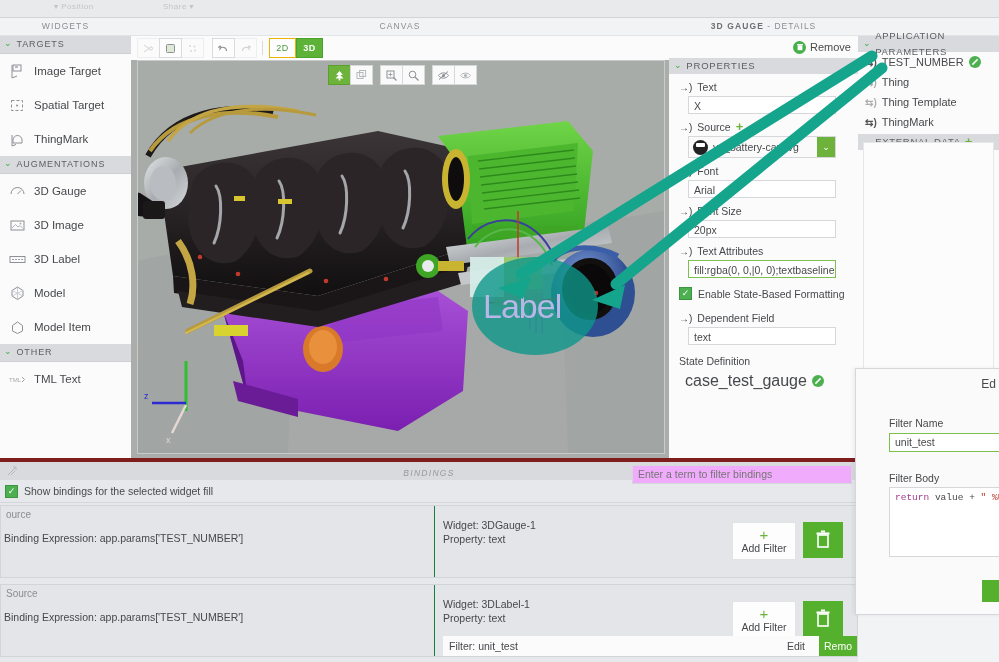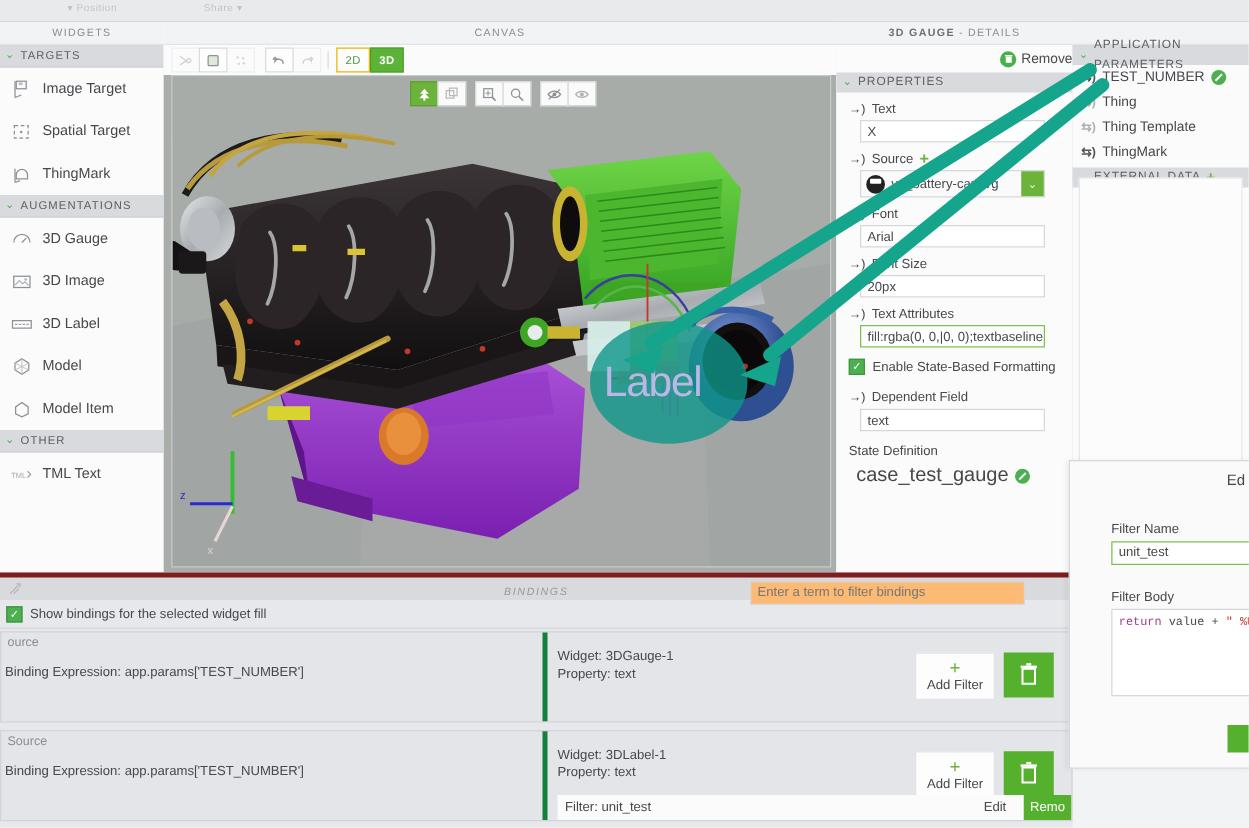--- a/index.html
+++ b/index.html
@@ -49,21 +49,21 @@
   .engine{position:absolute;left:0;top:0;width:526px;height:392px;}
   .lbl-bubble{position:absolute;left:334px;top:196px;width:126px;height:98px;border-radius:50%;
       background:rgba(14,150,137,.80);z-index:6;}
   .lbl-text{position:absolute;left:345px;top:226px;z-index:7;font-size:34px;color:#b9b6e8;
       font-family:"Liberation Sans",sans-serif;letter-spacing:-1px;}
 
   
   .details{position:absolute;left:669px;top:18px;width:189px;height:440px;background:#fbfbfc;border-right:1px solid #cfd1d4;overflow:hidden;}
   .det-title{height:17px;line-height:17px;text-align:center;font-size:8.5px;color:#8b8d90;letter-spacing:1px;background:#f2f3f4;border-bottom:1px solid #e3e4e6;}
   .det-title b{color:#6d6f72;letter-spacing:1.1px;}
-  .removebar{height:22px;display:flex;align-items:center;justify-content:flex-end;gap:4px;background:#fbfbfc;}
+  .removebar{height:22px;display:flex;align-items:center;justify-content:flex-end;padding-right:7px;gap:4px;background:#fbfbfc;}
   .trashcircle{width:13px;height:13px;border-radius:50%;background:#46b04a;display:flex;align-items:center;justify-content:center;}
   .removebar .txt{font-size:11px;color:#4a4a4a;}
   .prop-head{height:16px;line-height:16px;background:#d8dade;color:#5c5e61;font-size:9.5px;letter-spacing:.8px;padding-left:5px;display:flex;align-items:center;gap:4px;}
   .fieldwrap{padding:7px 10px 0 10px;}
   .flabel{display:flex;align-items:center;gap:5px;font-size:10.5px;color:#46484b;margin-bottom:3px;}
   .arrowico{color:#3b3d40;font-size:10px;}
   .plusico{color:#6cb23b;font-size:13px;font-weight:bold;line-height:10px;}
   .finput{margin-left:9px;width:148px;height:18px;border:1px solid #d5d7da;background:#fff;font-size:10.5px;color:#46484b;
       padding:0 5px;line-height:18px;box-sizing:border-box;overflow:hidden;white-space:nowrap;}
   .finput.green{border:1px solid #7cc04f;}
@@ -85,28 +85,28 @@
   .p-head{height:16px;line-height:16px;background:#d8dade;color:#5c5e61;font-size:9.5px;letter-spacing:.7px;padding-left:5px;display:flex;align-items:center;gap:4px;}
   .p-item{height:20px;display:flex;align-items:center;gap:5px;padding-left:7px;font-size:11px;color:#46484b;cursor:pointer;}
   .p-item .swapico{color:#555;font-size:10px;font-weight:bold;}
   .p-item.dim .swapico{opacity:.45;}
   .p-body{position:absolute;left:5px;right:5px;top:124px;bottom:8px;background:#fcfcfd;border:1px solid #e6e7e9;}
 
   
   .bindbar{position:absolute;left:0;top:458px;width:858px;height:22px;background:#d8dade;border-top:4px solid #7f1d1d;}
   .bindbar .t{position:absolute;left:0;right:0;top:0;line-height:22px;text-align:center;font-size:8.5px;letter-spacing:1.3px;color:#97999c;font-style:italic;}
   .resizegrip{position:absolute;left:6px;top:4px;width:11px;height:11px;opacity:.45;}
-  .filterbox{position:absolute;left:600px;top:465px;width:218px;height:17px;border:1px solid #d5d7da;background:#fdba74;z-index:4;}
+  .filterbox{position:absolute;left:632px;top:465px;width:218px;height:17px;border:1px solid #d5d7da;background:#f0abfc;z-index:4;}
   .filterbox input{border:0;outline:0;width:100%;height:15px;font-size:10.5px;color:#46484b;font-family:"Liberation Sans",sans-serif;padding-left:5px;box-sizing:border-box;background:transparent;}
   .bindbody{position:absolute;left:0;top:480px;width:858px;height:182px;background:#e6e8eb;}
   .showrow{height:22px;display:flex;align-items:center;gap:6px;padding-left:5px;border-bottom:1px solid #d4d6d9;}
   .showrow .t{font-size:10.5px;color:#46484b;}
   .bcard{position:relative;margin:2px 0 0 0;background:#e3e5e9;border:1px solid #d2d4d8;height:73px;box-sizing:border-box;}
   .bcard .srccol{position:absolute;left:0;top:0;width:433px;height:100%;}
-  .bcard .tgtcol{position:absolute;left:433px;top:0;right:0;height:100%;border-left:4px solid #15803d;}
+  .bcard .tgtcol{position:absolute;left:433px;top:0;right:0;height:100%;border-left:1px solid #15803d;}
   .colhdr{font-size:10px;color:#8b8d90;padding:3px 0 0 5px;}
   .bexpr{font-size:10.5px;color:#46484b;padding:12px 0 0 3px;}
   .tgtinfo{font-size:10.5px;color:#46484b;padding:9px 0 0 8px;line-height:14px;}
   .addfilter{position:absolute;right:61px;top:16px;width:62px;height:36px;background:#fdfdfd;border:1px solid #e2e3e5;display:flex;flex-direction:column;align-items:center;justify-content:center;cursor:pointer;}
   .addfilter .p{color:#6cb23b;font-size:15px;line-height:11px;}
   .addfilter .l{font-size:10.5px;color:#46484b;margin-top:2px;}
   .delbtn{position:absolute;right:14px;top:16px;width:40px;height:36px;background:#55b02e;display:flex;align-items:center;justify-content:center;cursor:pointer;}
   .filtrow{position:absolute;left:8px;right:0;bottom:0;height:20px;background:#fbfbfc;display:flex;align-items:center;}
   .filtrow .fn{font-size:10.5px;color:#46484b;padding-left:6px;flex:1;}
   .filtrow .edit{font-size:10.5px;color:#46484b;padding-right:14px;cursor:pointer;}

